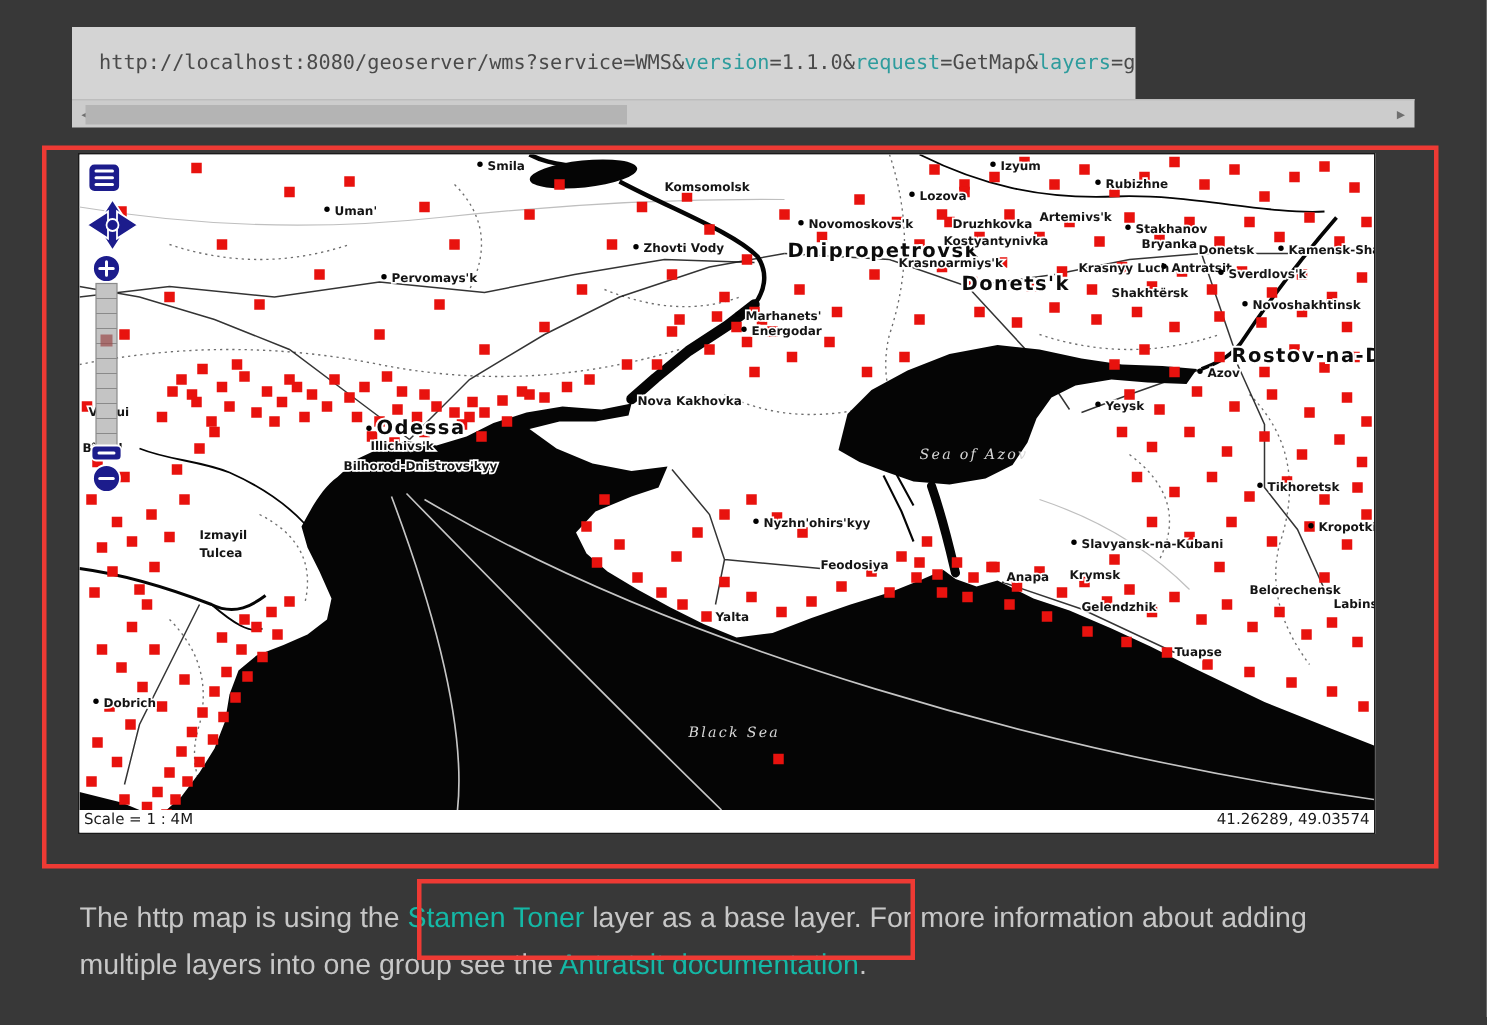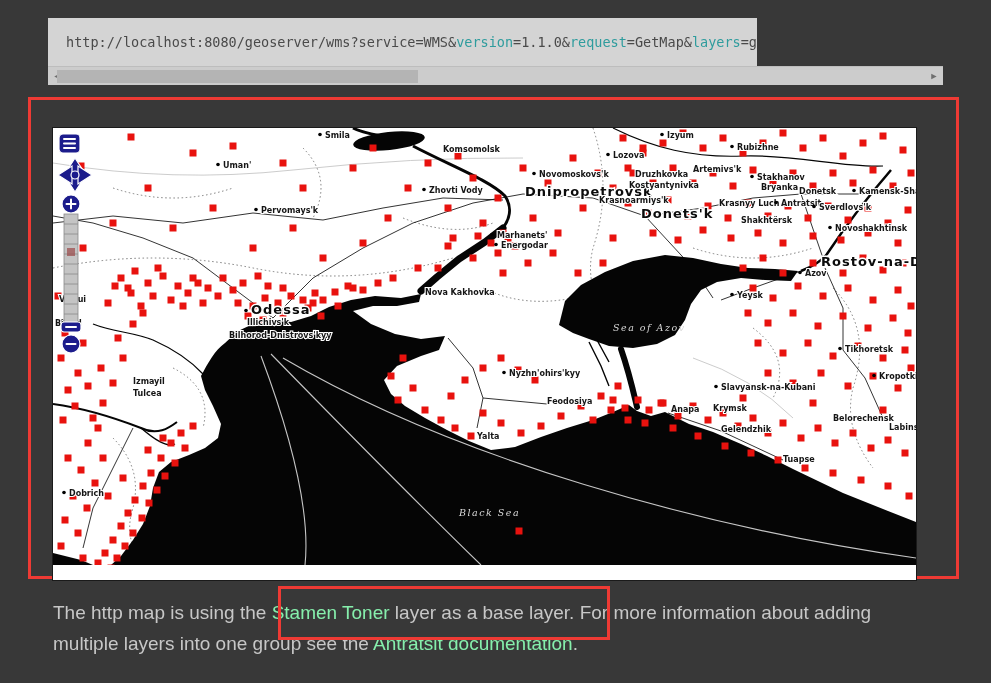--- a/index.html
+++ b/index.html
@@ -19,21 +19,21 @@
   .scroll-arrow{position:absolute;top:0;width:18px;height:18px;display:flex;align-items:center;
     justify-content:center;font-size:9px;color:#6f6f6f;cursor:default;}
   #scroll-left{left:0;} #scroll-right{right:0;}
   #scroll-thumb{position:absolute;left:9px;top:3px;width:361px;height:13px;background:#b4b4b4;}
 
   
   #map-annotation{position:absolute;left:28px;top:97px;width:925px;height:476px;
     border:3px solid #ee3a34;box-sizing:content-box;pointer-events:none;}
 
   
-  #map{position:absolute;left:52px;top:127px;width:863px;height:452px;background:#ffffff;
+  #map{position:absolute;left:52px;top:102px;width:863px;height:452px;background:#ffffff;
     border:1px solid #1a1a1a;}
   #map-svg{position:absolute;left:0;top:0;}
   #ctl-svg{position:absolute;left:0;top:0;}
   .sea{fill:#050505;}
   .river{stroke:#050505;fill:none;}
   .road{stroke:#111;stroke-width:1;fill:none;opacity:.85;}
   .railfaint{stroke:#bfbfbf;stroke-width:.8;fill:none;}
   .border-dot{stroke:#6e6e6e;stroke-width:.9;fill:none;stroke-dasharray:1.5,2.6;}
   .ferry{stroke:#e8e8e8;stroke-width:1.1;fill:none;opacity:.85;}
   .gdelt-dot{fill:#e8120e;}
@@ -51,21 +51,21 @@
 
   
   #map-strip{position:absolute;left:0;bottom:0;width:863px;height:15px;background:#fff;
     font-family:"DejaVu Sans","Liberation Sans",sans-serif;font-size:10px;color:#1a1a1a;}
   #scale-text{position:absolute;left:3px;top:1px;}
   #coords-text{position:absolute;right:3px;top:1px;}
 
   
   #para{position:absolute;left:53px;top:597px;width:878px;margin:0;font-size:19px;
     line-height:31px;color:#c7c7c7;font-family:"Liberation Sans",sans-serif;}
-  #para a{color:#86efac;text-decoration:none;cursor:pointer;}
+  #para a{color:#14b8a6;text-decoration:none;cursor:pointer;}
 
   
   #text-annotation{position:absolute;left:278px;top:586px;width:326px;height:48px;
     border:3px solid #ee3a34;pointer-events:none;}
 </style>
 </head>
 <body>
 
 <div id="stage">
 
@@ -563,19 +563,23 @@
       <g>
         <rect x="8" y="194" width="20" height="10" rx="3" class="ctl-navy"></rect>
         <path class="ctl-white" d="M 13,199 H 23" stroke-width="1.6"></path>
       </g>
       <g>
         <circle cx="18" cy="216" r="9" class="ctl-navy"></circle>
         <path class="ctl-white" d="M 13.5,216 H 22.5"></path>
       </g>
     </svg>
 
+    <div id="map-strip">
+      <span id="scale-text">Scale = 1 : 4M</span>
+      <span id="coords-text">41.26289, 49.03574</span>
+    </div>
   </div>
 
   <p id="para"><span>The http map is using the </span><a>Stamen Toner</a><span> layer as a base layer. For more information about adding multiple layers into one group see the </span><a>Antratsit documentation</a><span>.</span></p>
 
   <div id="text-annotation"></div>
 
 </div>
 
 </body></html>

